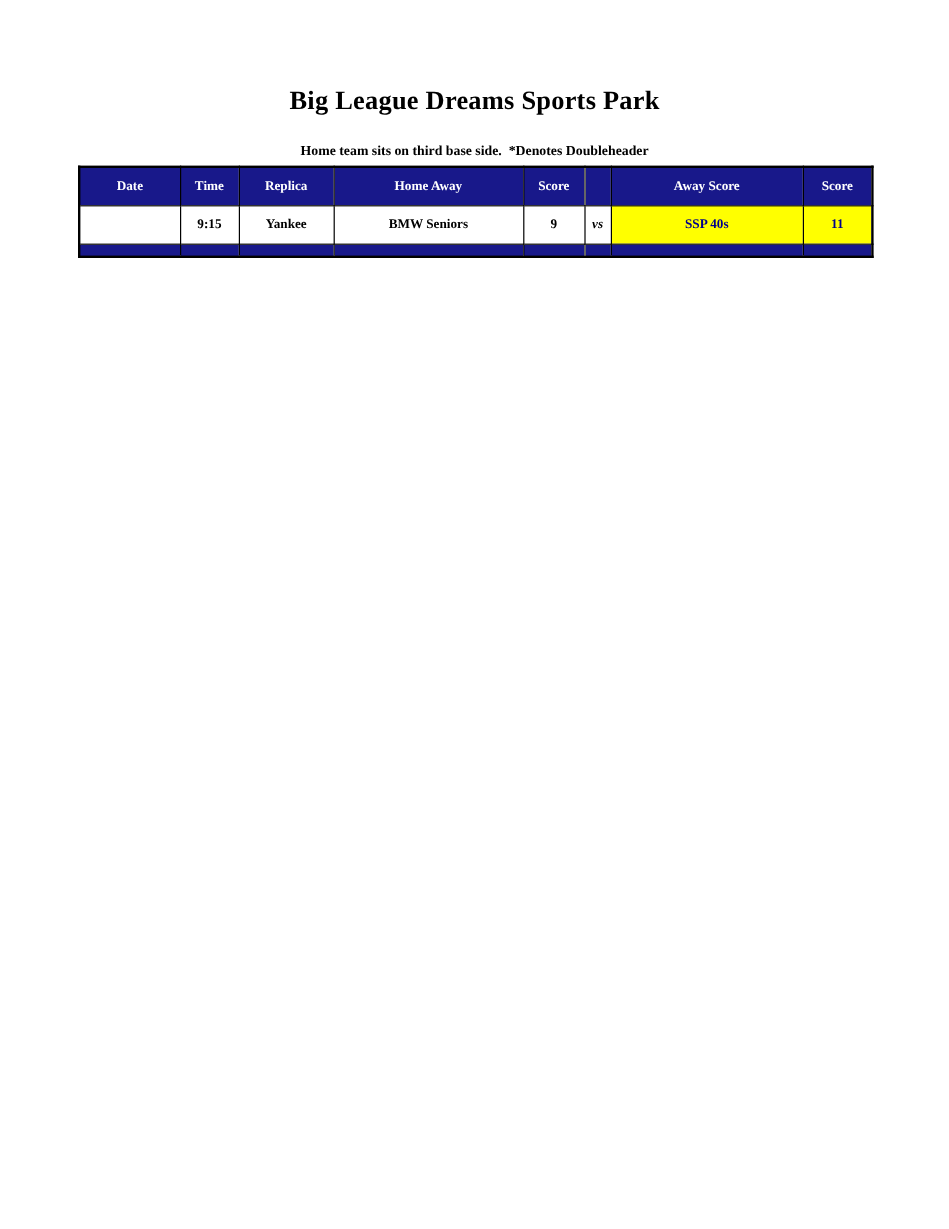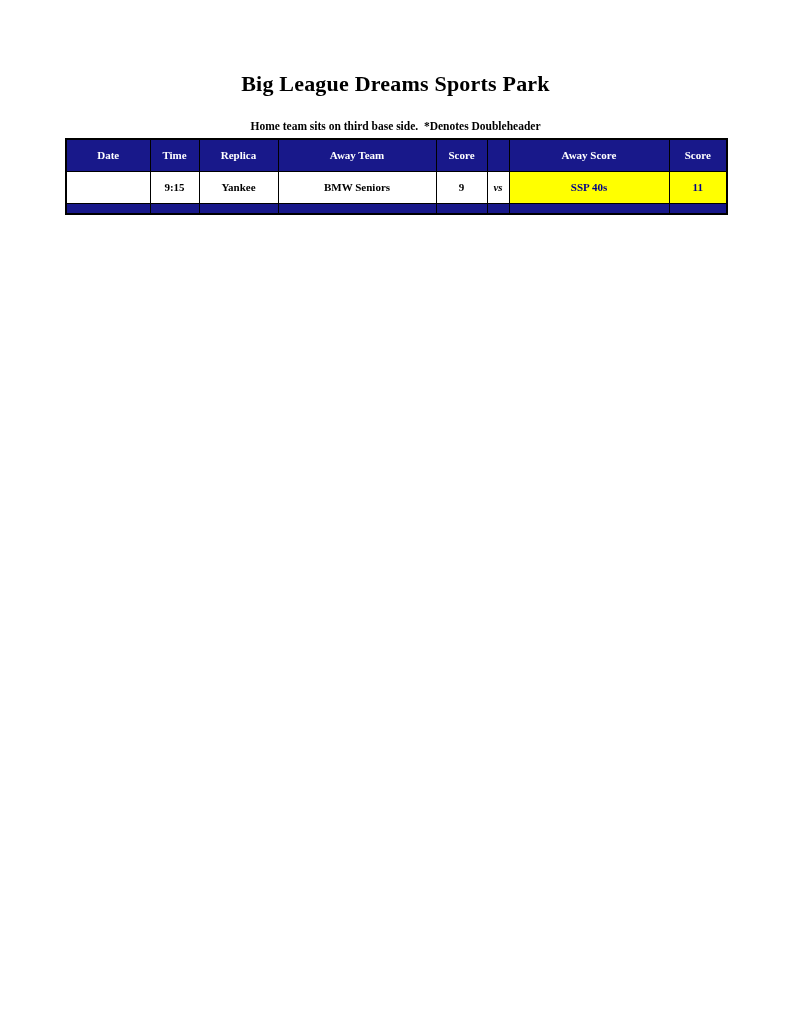--- a/index.html
+++ b/index.html
@@ -93,21 +93,21 @@
       <col style="width:51px">
       <col style="width:22px">
       <col style="width:160px">
       <col style="width:58px">
     </colgroup>
     <thead>
       <tr class="head">
         <th>Date</th>
         <th>Time</th>
         <th>Replica</th>
-        <th>Away Team</th>
+        <th>Home Away</th>
         <th>Score</th>
         <th></th>
         <th>Away Score</th>
         <th>Score</th>
       </tr>
     </thead>
     <tbody>
       <tr>
         <td></td>
         <td>9:15</td>

